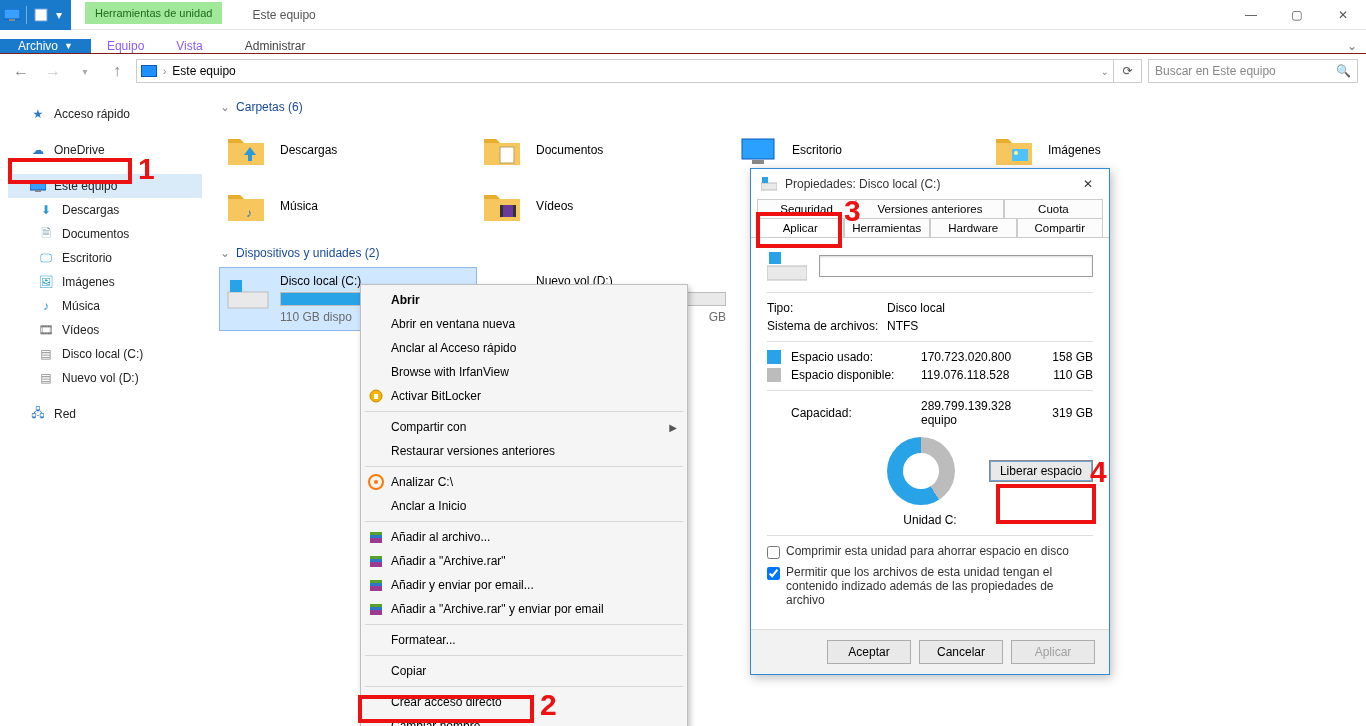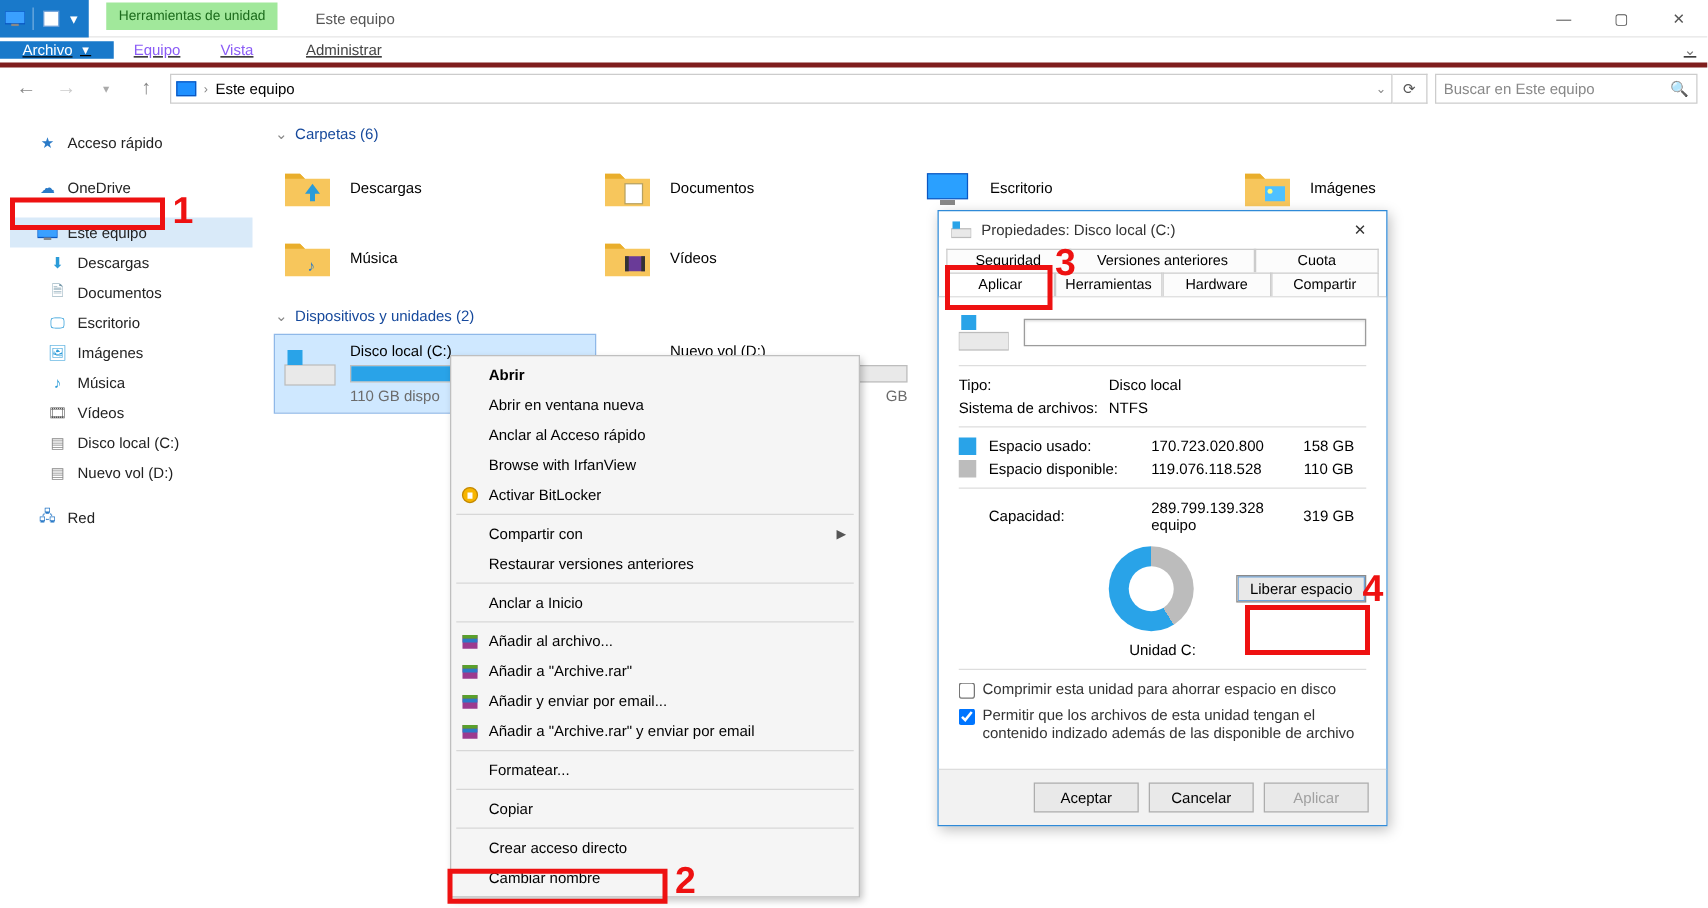--- a/index.html
+++ b/index.html
@@ -9,21 +9,21 @@
   .titlebar { height: 30px; display: flex; align-items: stretch; background: #fff; border-bottom: 1px solid #e5e5e5; }
   .qat { display: flex; align-items: center; padding: 0 4px; gap: 2px; background: #1979ca; color:#fff; height:30px;}
   .qat .icon { width:16px; height:16px; display:inline-flex; align-items:center; justify-content:center; }
   .qat .sep { width:1px; height:18px; background: rgba(255,255,255,.4); margin:0 4px;}
   .tools-tab { background:#a1e89b; color:#1b6b1b; padding:4px 10px; font-size:11px; display:flex; align-items:center; height:22px; margin-top:1px;}
   .title-text { flex:1; padding-left:30px; display:flex; align-items:center; color:#555;}
   .win-controls { display:flex; }
   .win-controls div { width:46px; display:flex; align-items:center; justify-content:center; color:#555;}
 
   
-  .ribbon { height:24px; display:flex; align-items:center; border-bottom:4px solid #7f1d1d;text-decoration:underline; }
+  .ribbon { height:24px; display:flex; align-items:flex-end; border-bottom:1px solid #7f1d1d; }
   .ribbon .file-tab { background:#1979ca; color:#fff; padding:0 18px; display:flex; align-items:center; gap:6px;}
   .ribbon .tab { padding:0 16px; display:flex; align-items:center; color:#8b5cf6; }
   .ribbon .manage-tab { margin-left:10px; color:#444;}
   .ribbon .chevdown { margin-left:auto; width:28px; display:flex; align-items:center; justify-content:center; color:#777;}
 
   
   .addr-row { height:34px; display:flex; align-items:center; gap:6px; padding:3px 8px; }
   .nav-arrow { width:26px; height:26px; display:flex; align-items:center; justify-content:center; color:#888; font-size:16px;}
   .addr-box { flex:1; height:24px; border:1px solid #ccc; display:flex; align-items:center; padding:0 4px; gap:6px;}
   .addr-box .pc-icon{ width:16px; height:12px; background:#1e90ff; border:1px solid #0a57c2;}
@@ -75,21 +75,21 @@
   .props .body{ padding:12px 16px 16px 16px; background:#fff;}
   .props .drive-row{ display:flex; align-items:center; gap:12px; margin-bottom:10px;}
   .props .drive-row input{ flex:1; height:22px; border:1px solid #9c9c9c; padding:0 4px; box-shadow:inset 0 1px 2px rgba(0,0,0,.15);}
   .props .kv{ display:flex; margin:4px 0;}
   .props .kv .k{ width:120px;}
   .props hr{border:none; border-top:1px solid #ddd; margin:8px 0;}
   .props .space-row{ display:flex; align-items:center; gap:10px; margin:4px 0;}
   .props .space-row .sw{ width:14px; height:14px; }
   .props .space-row .lab{ width:120px;}
   .props .space-row .bytes{ flex:1;}
-  .props .space-row .gb{ width:60px; text-align:center;}
+  .props .space-row .gb{ width:60px; text-align:right;}
   .props .pie-wrap{ display:flex; align-items:center; gap:4px; padding:6px 0 4px 0;}
   .props .pie{ width:68px; height:68px; border-radius:50%; background:conic-gradient(#bcbcbc 0 148deg, #29a3e8 148deg 360deg); position:relative; margin-left:120px;}
   .props .pie::after{content:""; position:absolute; inset:16px; background:#fff; border-radius:50%;}
   .props .lib-btn{ border:1px solid #8a8a8a; background:#e9e9e9; padding:3px 10px; box-shadow:0 0 0 1px #6fa5db inset;}
   .props .unit-lab{ text-align:center; margin-top:4px;}
   .props .check-row{ display:flex; align-items:flex-start; gap:6px; margin:6px 0; color:#333;}
   .props .check-row input{margin-top:2px;}
   .props .btns{ display:flex; gap:8px; justify-content:flex-end; padding:10px 14px; background:#f2f2f2; border-top:1px solid #ddd;}
   .props .btns button{ width:84px; height:24px; border:1px solid #adadad; background:#e9e9e9;}
   .props .btns button.dis{ color:#a0a0a0;}
@@ -342,20 +342,29 @@
     <hr>
     <div class="row">
       <span>Compartir con</span>
       <span class="sub-arrow">▶</span>
     </div>
     <div class="row">
       <span>Restaurar versiones anteriores</span>
     </div>
     <hr>
     <div class="row">
+      <span class="ric">
+        <svg width="16" height="16">
+          <circle cx="8" cy="8" r="7" fill="none" stroke="#ff7800" stroke-width="2"></circle>
+          <circle cx="8" cy="8" r="2" fill="#ff7800"></circle>
+        </svg>
+      </span>
+      <span>Analizar C:\</span>
+    </div>
+    <div class="row">
       <span>Anclar a Inicio</span>
     </div>
     <hr>
     <div class="row">
       <span class="ric">
         <svg width="16" height="16">
           <rect x="2" y="3" width="12" height="11" fill="#9b3b8f"></rect>
           <rect x="2" y="3" width="12" height="3" fill="#5aa02c"></rect>
           <rect x="2" y="6" width="12" height="3" fill="#2a7ac7"></rect>
         </svg>
@@ -478,21 +487,21 @@
       <button class="lib-btn">Liberar espacio</button>
     </div>
     <div class="unit-lab">Unidad C:</div>
     <hr>
     <label class="check-row">
         <input type="checkbox" style="">
         <span>Comprimir esta unidad para ahorrar espacio en disco</span>
       </label>
     <label class="check-row">
         <input type="checkbox" checked="" style="">
-        <span>Permitir que los archivos de esta unidad tengan el contenido indizado además de las disponible de archivo</span>
+        <span>Permitir que los archivos de esta unidad tengan el contenido indizado además de las propiedades de archivo</span>
       </label>
   </div>
   <div class="btns">
     <button>Aceptar</button>
     <button>Cancelar</button>
     <button class="dis">Aplicar</button>
   </div>
 </div>
 
 <div class="anno" style="left:8px; top:158px; width:124px; height:26px;"></div>

